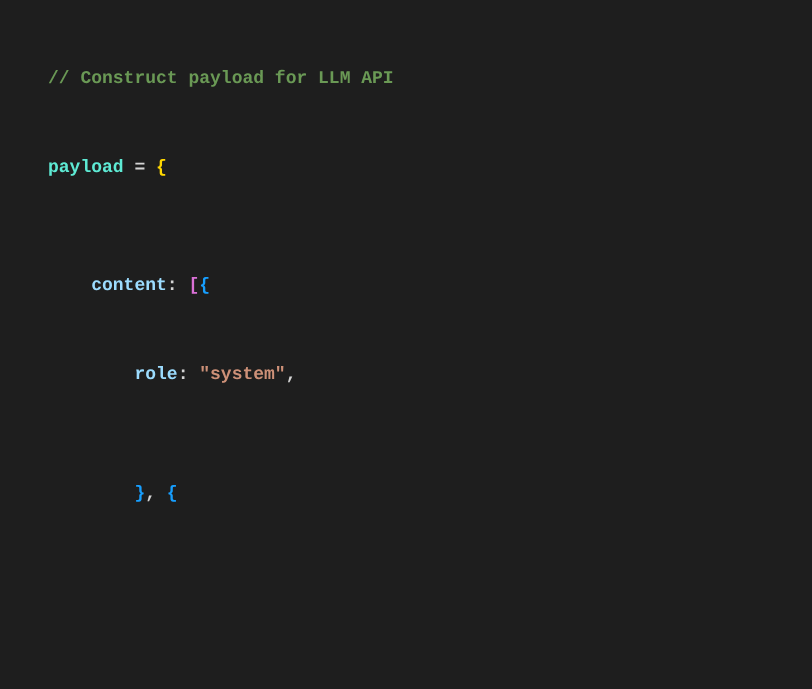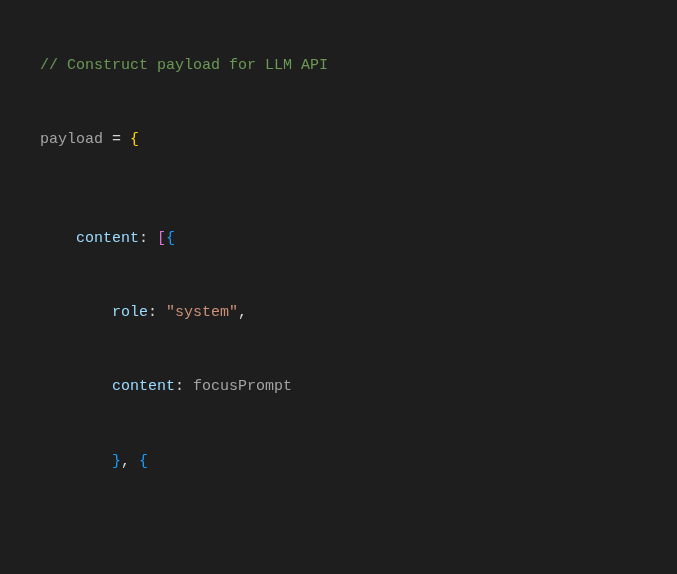--- a/index.html
+++ b/index.html
@@ -11,23 +11,24 @@
     line-height: 1.65;
     color: #d4d4d4;
     -webkit-font-smoothing: antialiased;
   }
   .editor {
     padding: 4px 0 14px 0;
     white-space: pre;
   }
   .line {
     padding: 0 40px;
+    font-weight: bold;
   }
   .comment { color: #6a9955; }
-  .identifier { color: #a3a3a3; }
+  .identifier { color: #5eead4; }
   .prop { color: #9cdcfe; }
   .string { color: #ce9178; }
   .punct { color: #d4d4d4; }
   .brace-y { color: #ffd700; }
   .brace-p { color: #da70d6; }
   .brace-b { color: #179fff; }
   .op { color: #d4d4d4; }
 </style>
 </head>
 <body>
@@ -36,21 +37,20 @@
 
 <div class="line"><span class="comment">// Construct payload for LLM API</span></div>
 
 <div class="line"><span class="identifier">payload</span><span class="op"> = </span><span class="brace-y">{</span></div>
 
 
 <div class="line"><span>    </span><span class="prop">content</span><span class="punct">: </span><span class="brace-p">[</span><span class="brace-b">{</span></div>
 
 <div class="line"><span>        </span><span class="prop">role</span><span class="punct">: </span><span class="string">"system"</span><span class="punct">,</span></div>
 
-<div class="line"><span>        </span><span class="prop">content</span><span class="punct">: </span><span class="identifier">focusPrompt</span></div>
 
 <div class="line"><span>        </span><span class="brace-b">}</span><span class="punct">, </span><span class="brace-b">{</span></div>
 
 <div class="line"></div>
 
 
 
 
 
 

